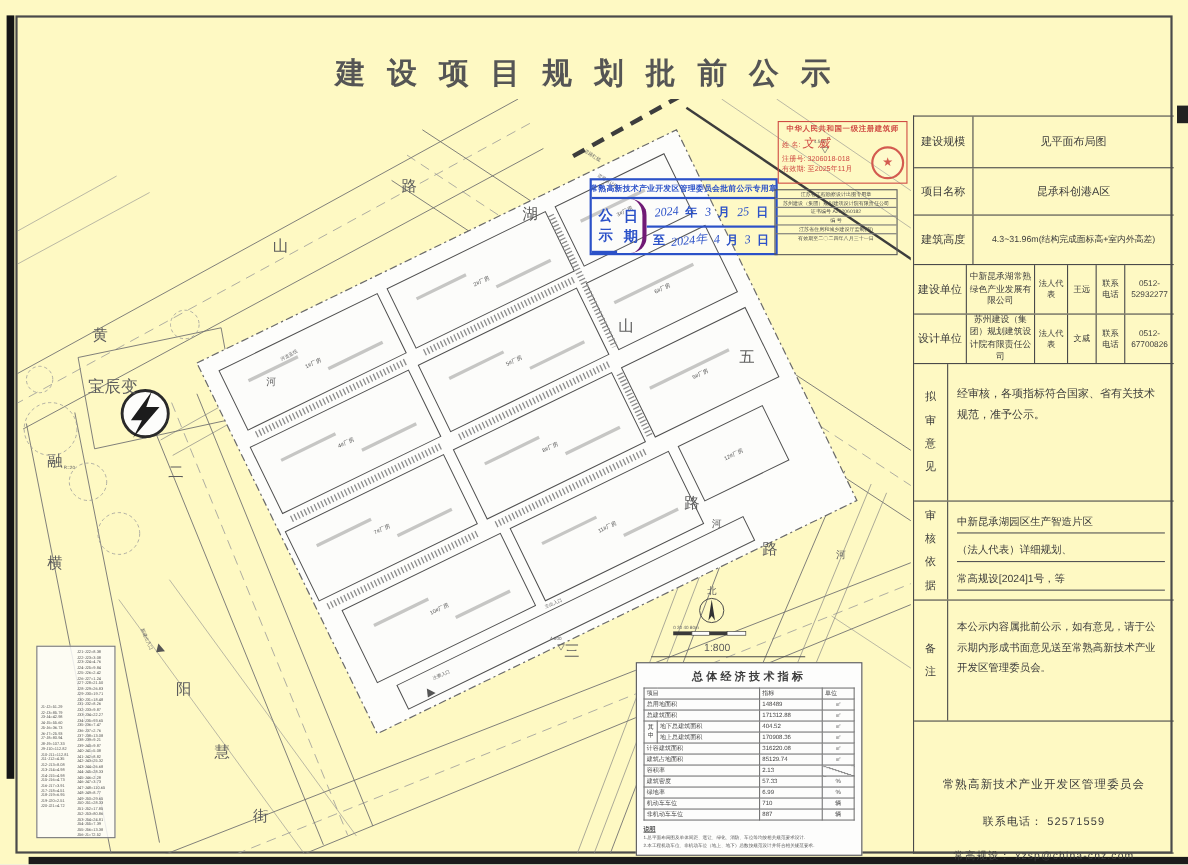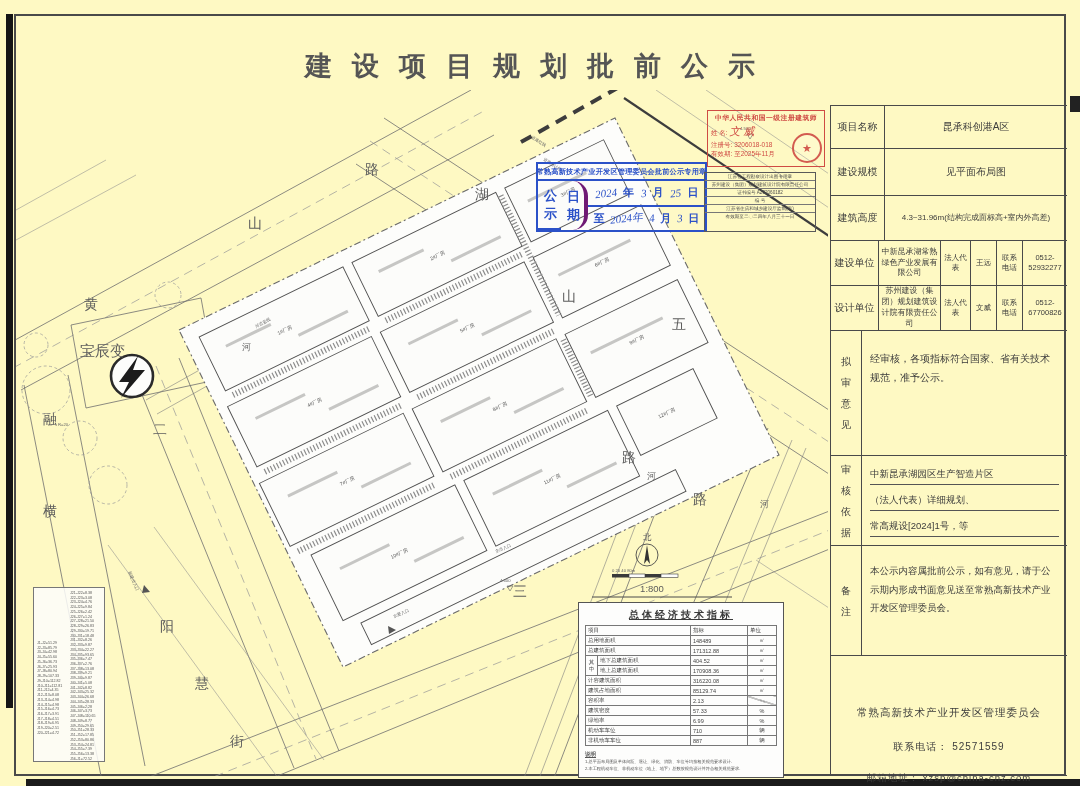--- a/index.html
+++ b/index.html
@@ -48,21 +48,21 @@
   .sb-left{width:46px;border-right:4px solid #701a75;display:flex;border-radius:15px;}
   .sb-left div{flex:1;display:flex;align-items:center;justify-content:center;font-size:13px;font-weight:700;letter-spacing:4px;}
   .sb-left div:first-child{border-bottom:2px solid #2b51c8;}
   .sb-right{flex:1;display:flex;flex-direction:column;}
   .sb-right .r{flex:1;display:flex;align-items:center;justify-content:space-evenly;font-size:11px;font-weight:700;}
   .sb-right .r:first-child{border-bottom:2px solid #2b51c8;}
   .hand{font-style:italic;transform:rotate(-6deg);font-size:11px;font-weight:400;font-family:"Liberation Serif","DejaVu Serif",serif;}
   
   .econ{position:absolute;left:578px;top:602px;width:206px;height:176px;border:1.2px solid #555;background:#fdfdfc;
         box-sizing:border-box;padding:4px 6px;color:#444;}
-  .econ .etitle{text-align:center;font-size:10px;font-weight:700;letter-spacing:3px;margin:1px 0 3px 0;color:#3a3a3a;text-decoration:underline;}
+  .econ .etitle{text-align:center;font-size:10px;font-weight:700;letter-spacing:3px;margin:1px 0 3px 0;color:#3a3a3a;}
   table.et{border-collapse:collapse;width:100%;}
   table.et td,table.et th{border:1px solid #777;font-size:5.5px;font-weight:400;padding:1px 2px;text-align:left;height:7px;}
   table.et td.v{width:52px;}
   table.et td.u{width:24px;text-align:center;}
   table.et td.grp{width:9px;text-align:center;word-break:break-all;line-height:1.2;padding:0 1px;}
   td.diag{background:linear-gradient(to top right,transparent 47%,#888 47%,#888 53%,transparent 53%);}
   .enotes{margin-top:4px;font-size:4.2px;line-height:1.5;color:#555;}
   .enotes .nt{font-size:5.5px;font-weight:700;text-decoration:underline;margin-bottom:1px;}
   
   .jlist{position:absolute;left:33px;top:587px;width:72px;height:175px;border:1px solid #777;background:rgba(253,253,252,.85);
@@ -456,27 +456,27 @@
   <div class="stamp-black">
     <div>江苏省工程勘察设计出图专用章</div>
     <div>苏州建设（集团）规划建筑设计院有限责任公司</div>
     <div>证书编号 A232060182</div>
     <div>编 号</div>
     <div>江苏省住房和城乡建设厅监制(甲)</div>
     <div>有效期至二〇二四年八月三十一日</div>
   </div>
 
   <div class="panel">
+    <div class="prow" style="height:47px;">
+      <div class="pcell plabel">建设规模</div>
+      <div class="pcell pvalue">见平面布局图</div>
+    </div>
     <div class="prow" style="height:43px;">
       <div class="pcell plabel">项目名称</div>
       <div class="pcell pvalue">昆承科创港A区</div>
-    </div>
-    <div class="prow" style="height:47px;">
-      <div class="pcell plabel">建设规模</div>
-      <div class="pcell pvalue">见平面布局图</div>
     </div>
     <div class="prow" style="height:45px;">
       <div class="pcell plabel">建筑高度</div>
       <div class="pcell pvalue small">4.3~31.96m(结构完成面标高+室内外高差)</div>
     </div>
     <div class="prow" style="height:45px;">
       <div class="pcell plabel" style="width:48px;">建设单位</div>
       <div class="pcell small" style="width:62px;border-right:1px solid #4a4a4a;">中新昆承湖常熟绿色产业发展有限公司</div>
       <div class="pcell tiny" style="width:30px;border-right:1px solid #4a4a4a;">法人代表</div>
       <div class="pcell tiny" style="width:26px;border-right:1px solid #4a4a4a;">王远</div>
@@ -513,19 +513,19 @@
         </div>
       <div class="freecell" style="font-size:9.5px;line-height:1.95;padding-top:16px;">本公示内容属批前公示，如有意见，请于公示期内形成书面意见送至常熟高新技术产业开发区管理委员会。</div>
     </div>
     <div class="pfooter">
       <div class="org">常熟高新技术产业开发区管理委员会</div>
       <div class="line">
         <span>联系电话：</span>
         <span>52571559</span>
       </div>
       <div class="line" style="font-size:9.5px;">
-        <span>邮箱地址：</span>
+        <span>常高规设：</span>
         <span>xzsp@china-cnz.com</span>
       </div>
     </div>
   </div>
 
 </div>
 
 </body></html>

